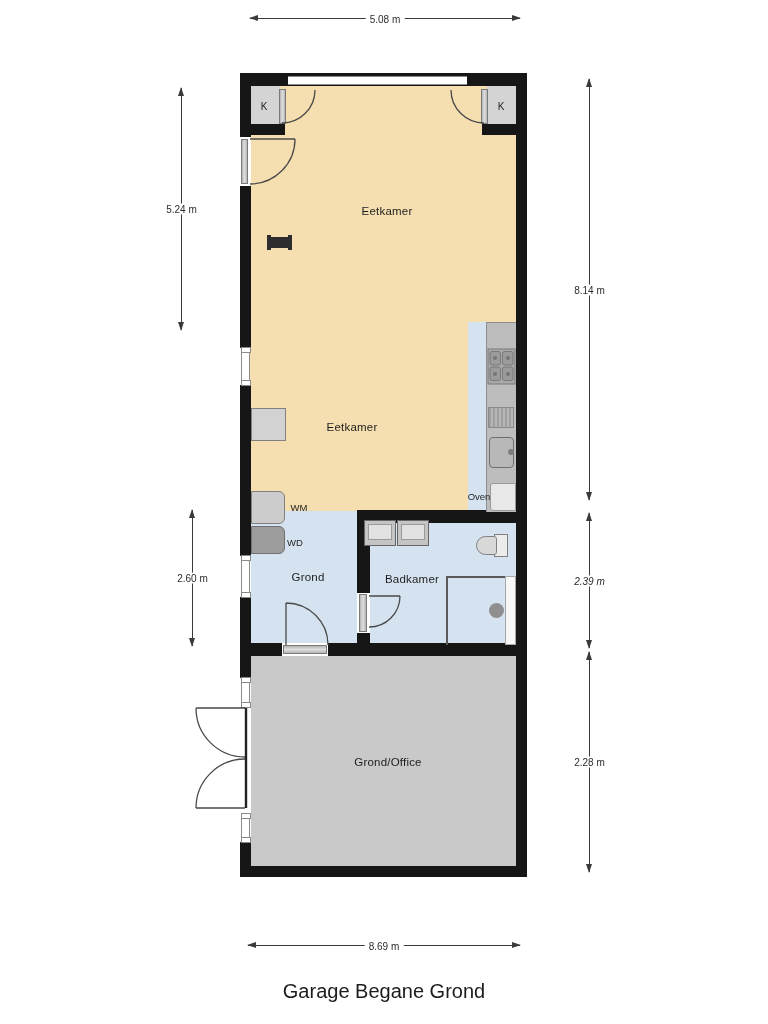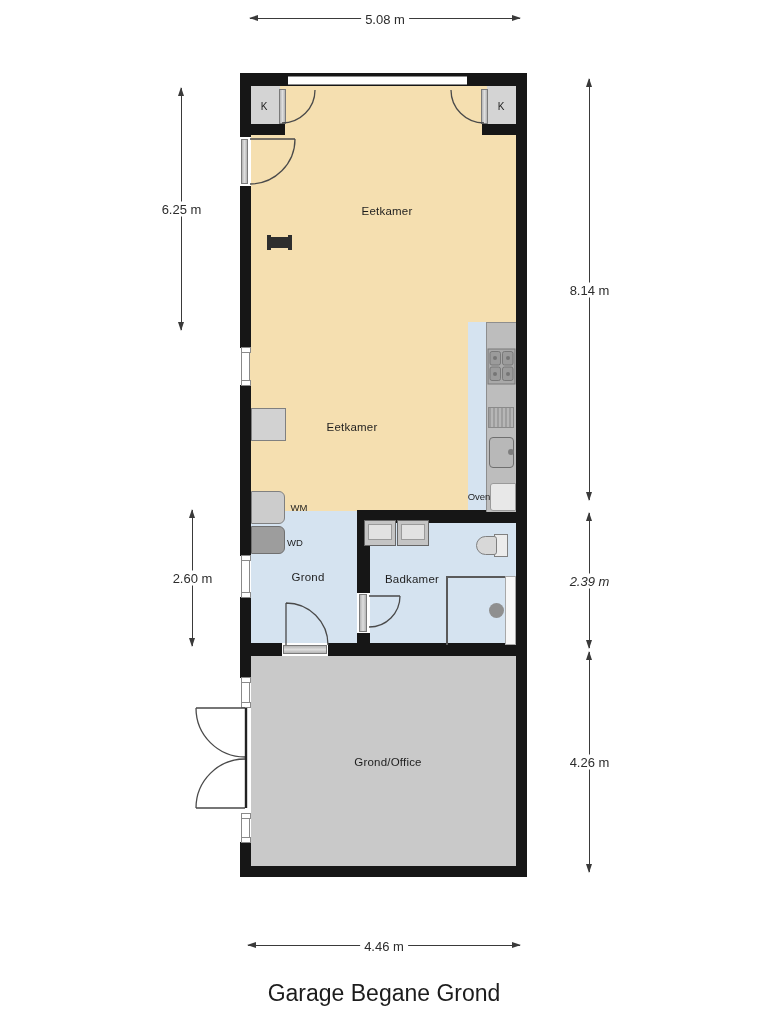--- a/index.html
+++ b/index.html
@@ -47,22 +47,22 @@
   .small-label{position:absolute;transform:translate(-50%,-50%);font-size:9.5px;white-space:nowrap;color:#1e1e1e;}
   
   .dim{position:absolute;background:var(--dimension);}
   .dim-v{width:1px;}
   .dim-h{height:1px;}
   .dim .arrow{position:absolute;width:0;height:0;}
   .dim-v .arrow.up{top:-1px;left:-3px;border-left:3.5px solid transparent;border-right:3.5px solid transparent;border-bottom:9px solid var(--dimension);}
   .dim-v .arrow.down{bottom:-1px;left:-3px;border-left:3.5px solid transparent;border-right:3.5px solid transparent;border-top:9px solid var(--dimension);}
   .dim-h .arrow.left{left:-1px;top:-3px;border-top:3.5px solid transparent;border-bottom:3.5px solid transparent;border-right:9px solid var(--dimension);}
   .dim-h .arrow.right{right:-1px;top:-3px;border-top:3.5px solid transparent;border-bottom:3.5px solid transparent;border-left:9px solid var(--dimension);}
-  .dim-label{position:absolute;top:50%;left:50%;transform:translate(-50%,-50%);background:#fff;padding:0 4px;font-size:13px;color:#2c2c2c;white-space:nowrap;}
-  .title{position:absolute;left:0;right:0;top:980px;text-align:center;font-size:23px;color:#1c1c1c;}
+  .dim-label{position:absolute;top:50%;left:50%;transform:translate(-50%,-50%);background:#fff;padding:0 4px;font-size:10px;color:#2c2c2c;white-space:nowrap;}
+  .title{position:absolute;left:0;right:0;top:980px;text-align:center;font-size:20px;color:#1c1c1c;}
   svg.overlay{position:absolute;left:0;top:0;pointer-events:none;}
 </style>
 </head>
 <body>
 
 <div class="canvas">
 
   <div class="abs floor-living" style="left:250px;top:85px;width:267px;height:427px;"></div>
   <div class="abs floor-wet" style="left:468px;top:322px;width:48px;height:190px;"></div>
   <div class="abs floor-wet" style="left:251px;top:511px;width:106px;height:133px;"></div>
@@ -167,43 +167,43 @@
   <span class="small-label" style="left:479px;top:496px;">Oven</span>
 
   <div class="dim dim-h" style="left:250px;top:18px;width:270px;">
     <span class="arrow left"></span>
       <span class="arrow right"></span>
     <span class="dim-label">5.08 m</span>
   </div>
   <div class="dim dim-v" style="left:181px;top:88px;height:242px;">
     <span class="arrow up"></span>
       <span class="arrow down"></span>
-    <span class="dim-label">6.25 m</span>
+    <span class="dim-label">5.24 m</span>
   </div>
   <div class="dim dim-v" style="left:192px;top:510px;height:136px;">
     <span class="arrow up"></span>
       <span class="arrow down"></span>
     <span class="dim-label">2.60 m</span>
   </div>
   <div class="dim dim-v" style="left:589px;top:79px;height:421px;">
     <span class="arrow up"></span>
       <span class="arrow down"></span>
     <span class="dim-label">8.14 m</span>
   </div>
   <div class="dim dim-v" style="left:589px;top:513px;height:135px;font-style:italic;">
     <span class="arrow up"></span>
       <span class="arrow down"></span>
     <span class="dim-label">2.39 m</span>
   </div>
   <div class="dim dim-v" style="left:589px;top:652px;height:220px;">
     <span class="arrow up"></span>
       <span class="arrow down"></span>
-    <span class="dim-label">4.26 m</span>
+    <span class="dim-label">2.28 m</span>
   </div>
   <div class="dim dim-h" style="left:248px;top:945px;width:272px;">
     <span class="arrow left"></span>
       <span class="arrow right"></span>
-    <span class="dim-label">4.46 m</span>
+    <span class="dim-label">8.69 m</span>
   </div>
 
   <div class="title">Garage Begane Grond</div>
 
 </div>
 
 </body></html>

